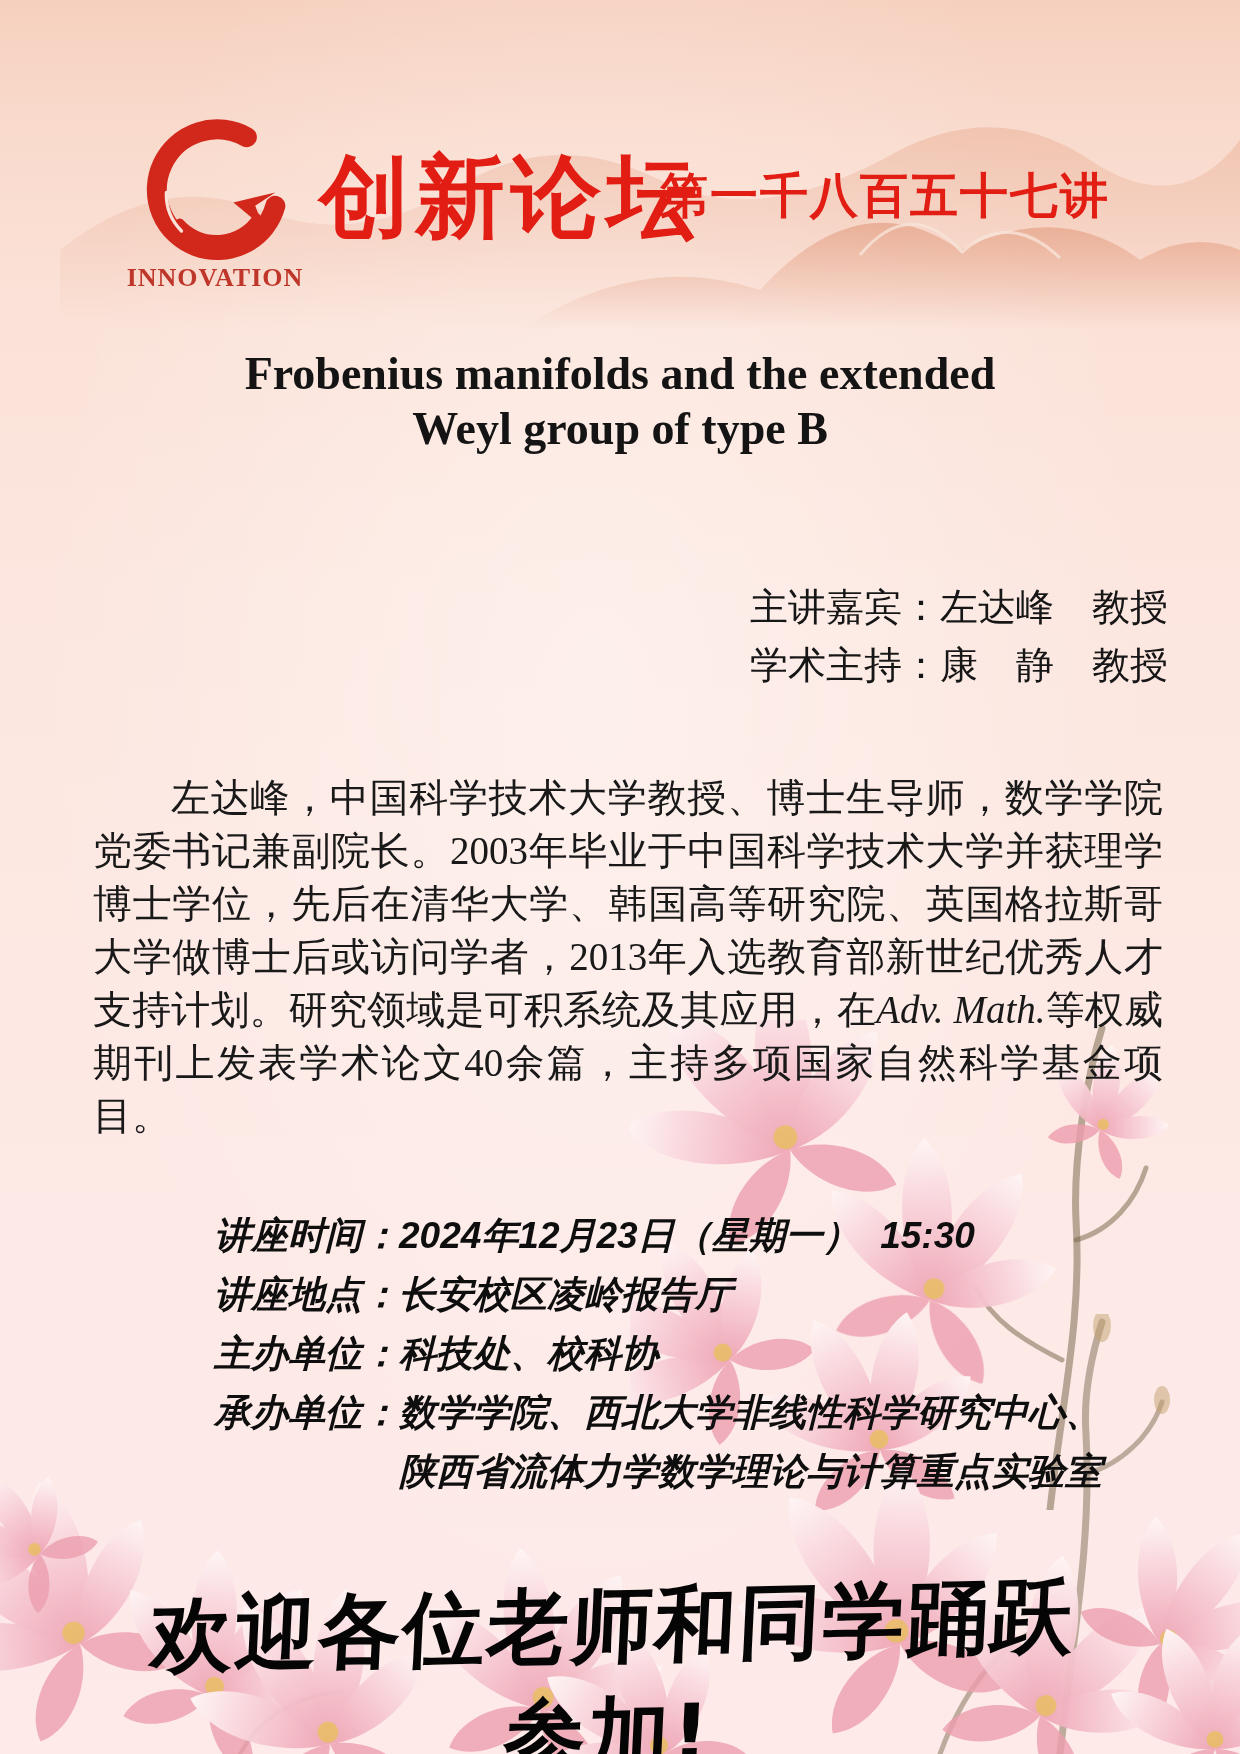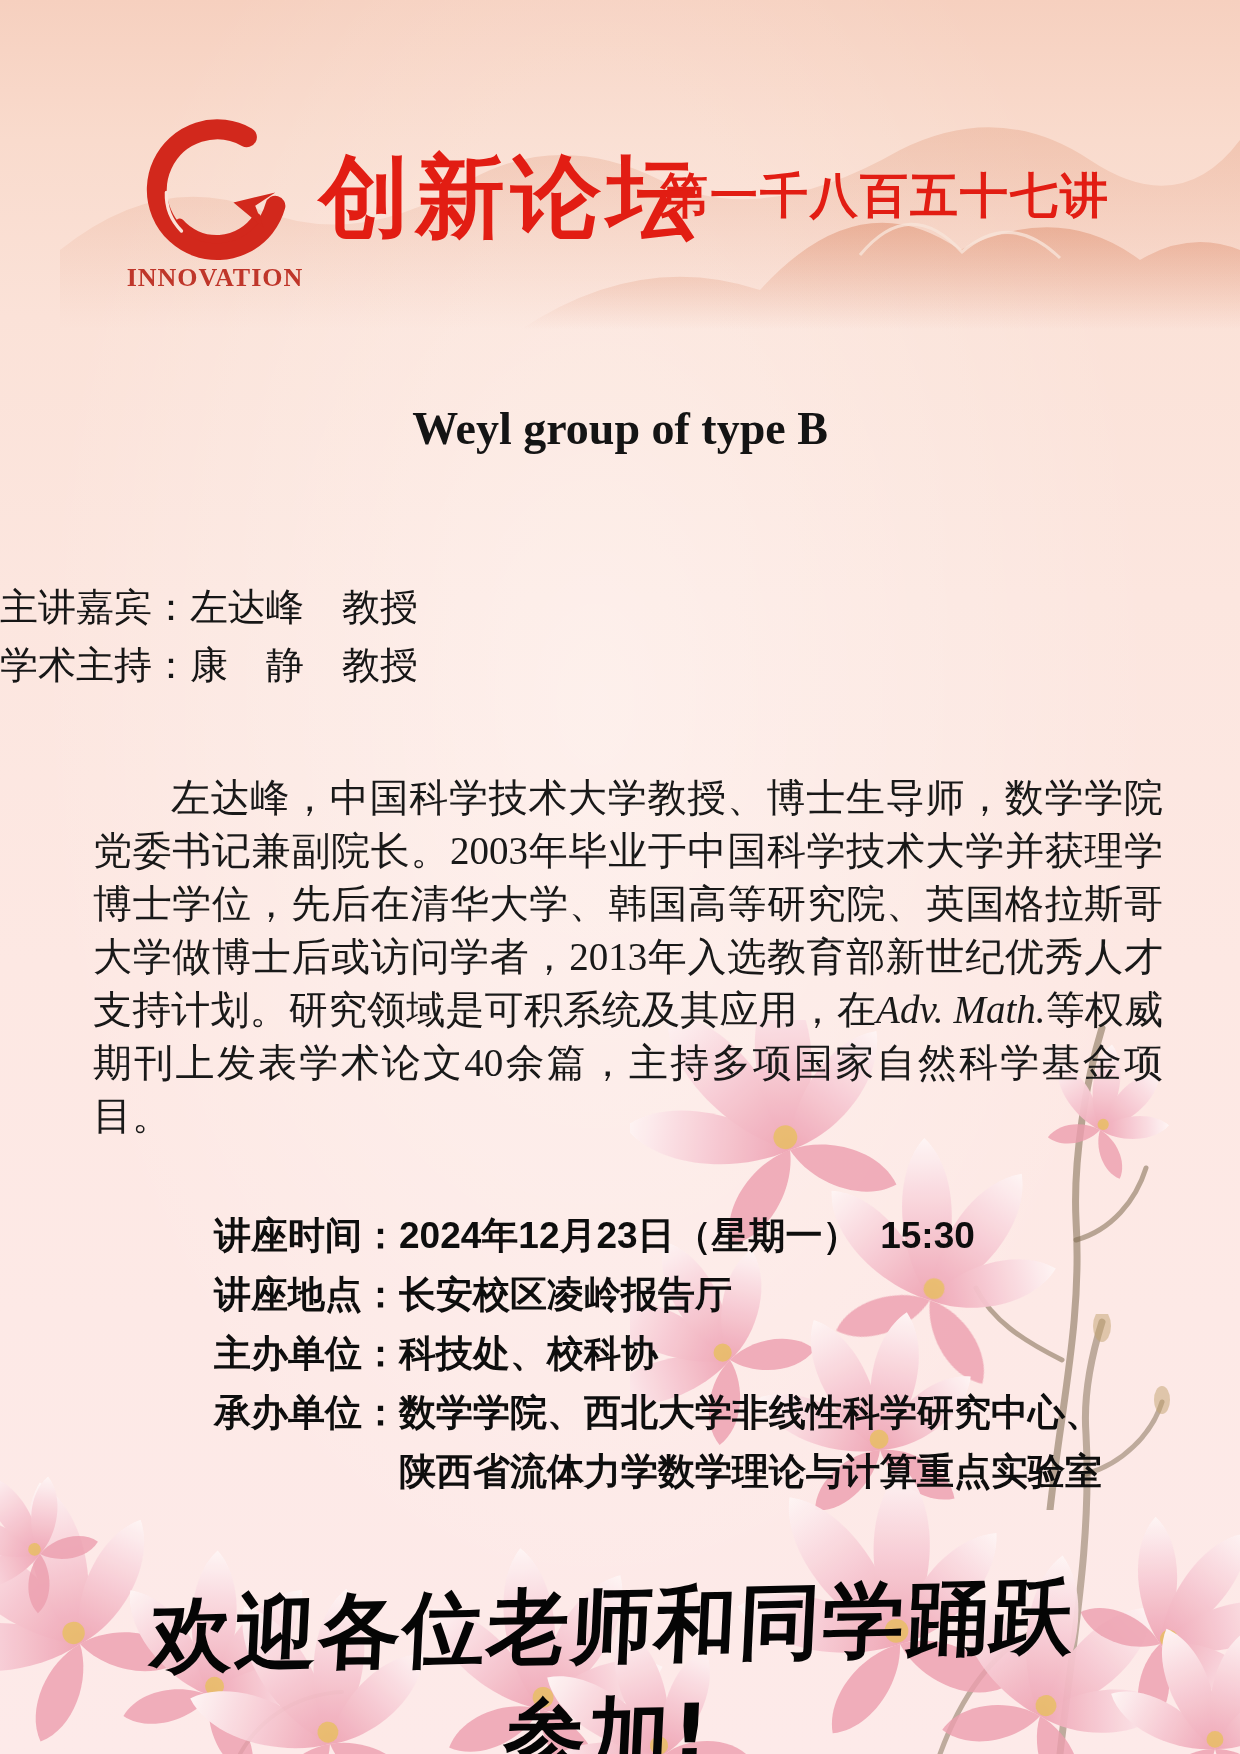--- a/index.html
+++ b/index.html
@@ -24,33 +24,33 @@
   .forum-title{position:absolute;left:303px;top:136px;margin:16px;
     font-size:90px;line-height:1;font-weight:900;color:#e2italic1;color:#e21d13;letter-spacing:6px;}
   .lecture-no{position:absolute;left:660px;top:172px;
     font-size:48px;line-height:1;font-weight:700;color:#e21d13;letter-spacing:2px;}
 
   
   .talk-title{position:absolute;left:0;right:0;top:346px;margin:0;text-align:center;
     font-family:"Liberation Serif",serif;font-size:46px;line-height:1.2;font-weight:bold;color:#141414;}
 
   
-  .people{position:absolute;left:0;right:72px;top:578px;text-align:left;
+  .people{position:absolute;left:0;right:72px;top:578px;text-align:right;
     font-family:"Liberation Serif",serif;font-size:38px;line-height:58px;color:#161616;}
 
   
   .bio{position:absolute;left:88px;top:766px;width:1070px;margin:5px;
     font-family:"Liberation Serif",serif;font-size:39px;line-height:53px;color:#191919;
     text-align:justify;text-indent:2em;}
   .journal{font-family:"Liberation Serif",serif;font-style:italic;}
 
   
   .details{position:absolute;left:214px;top:1206px;
     font-size:37px;font-weight:bold;color:#0e0e0e;line-height:59px;}
-  .detail-row{display:flex;white-space:pre;}
+  .detail-row{display:flex;white-space:pre;font-style:italic;}
   .dl{flex:0 0 auto;}
   .cont .spacer{display:inline-block;width:185px;}
 
   
   .welcome{position:absolute;left:120px;top:1572px;width:980px;text-align:center;
     font-size:82px;font-weight:900;color:#050505;letter-spacing:2px;
     transform:rotate(-1.2deg) skewX(-4deg);
     font-family:"DejaVu Sans",sans-serif;}
 </style>
 </head>
@@ -139,21 +139,21 @@
           <path d="M150 126 A 58 58 0 0 1 58 132" fill="none" stroke="#d2281c" stroke-width="10" stroke-linecap="round"></path>
           <path d="M172 96 L 122 108 L 158 138 L 148 112 Z" fill="#d2281c"></path>
           <path d="M60 142 A 62 62 0 0 1 42 96" fill="none" stroke="#fbe2d8" stroke-width="4" stroke-linecap="round"></path>
         </svg>
         <div class="logo-text">INNOVATION</div>
       </div>
       <h1 class="forum-title">创新论坛</h1>
       <div class="lecture-no">第一千八百五十七讲</div>
     </header>
 
-    <h2 class="talk-title"><br><span>Weyl group of type B</span></h2>
+    <h2 class="talk-title"><span>Frobenius manifolds and the extended</span><br><span>Weyl group of type B</span></h2>
 
     <div class="people">
       <div class="person-line">主讲嘉宾：左达峰　教授</div>
       <div class="person-line">学术主持：康　静　教授</div>
     </div>
 
     <p class="bio"><span>左达峰，中国科学技术大学教授、博士生导师，数学学院党委书记兼副院长。2003年毕业于中国科学技术大学并获理学博士学位，先后在清华大学、韩国高等研究院、英国格拉斯哥大学做博士后或访问学者，2013年入选教育部新世纪优秀人才支持计划。研究领域是可积系统及其应用，在</span><i class="journal">Adv. Math.</i><span>等权威期刊上发表学术论文40余篇，主持多项国家自然科学基金项目。</span></p>
 
     <div class="details">
       <div class="detail-row">

